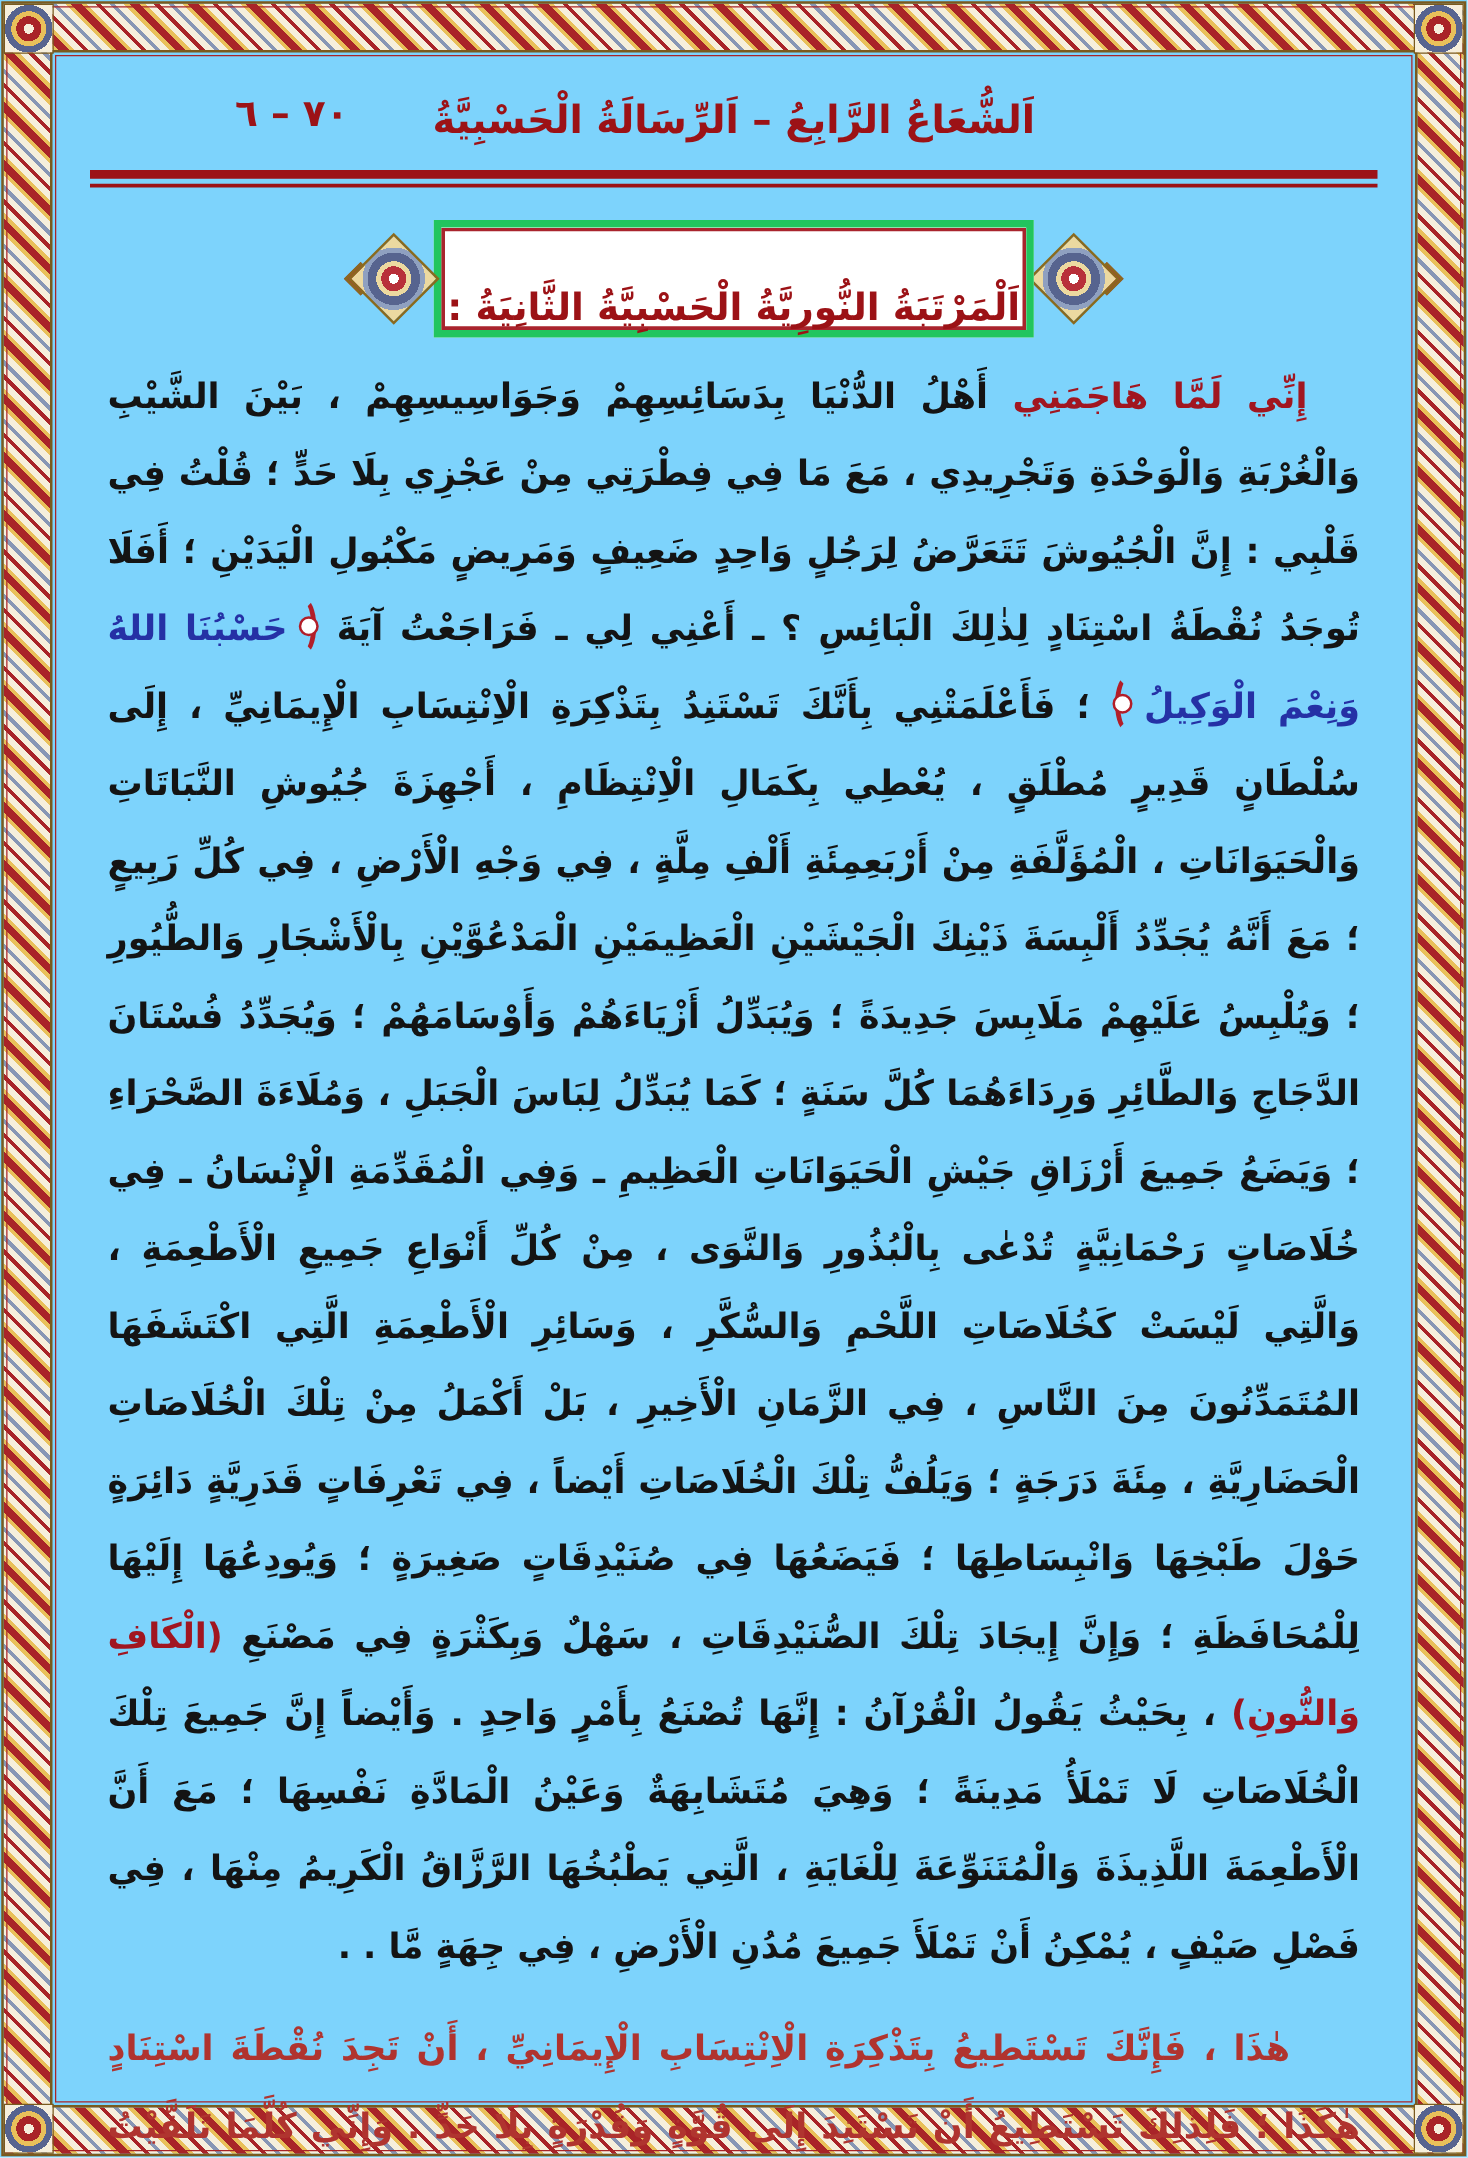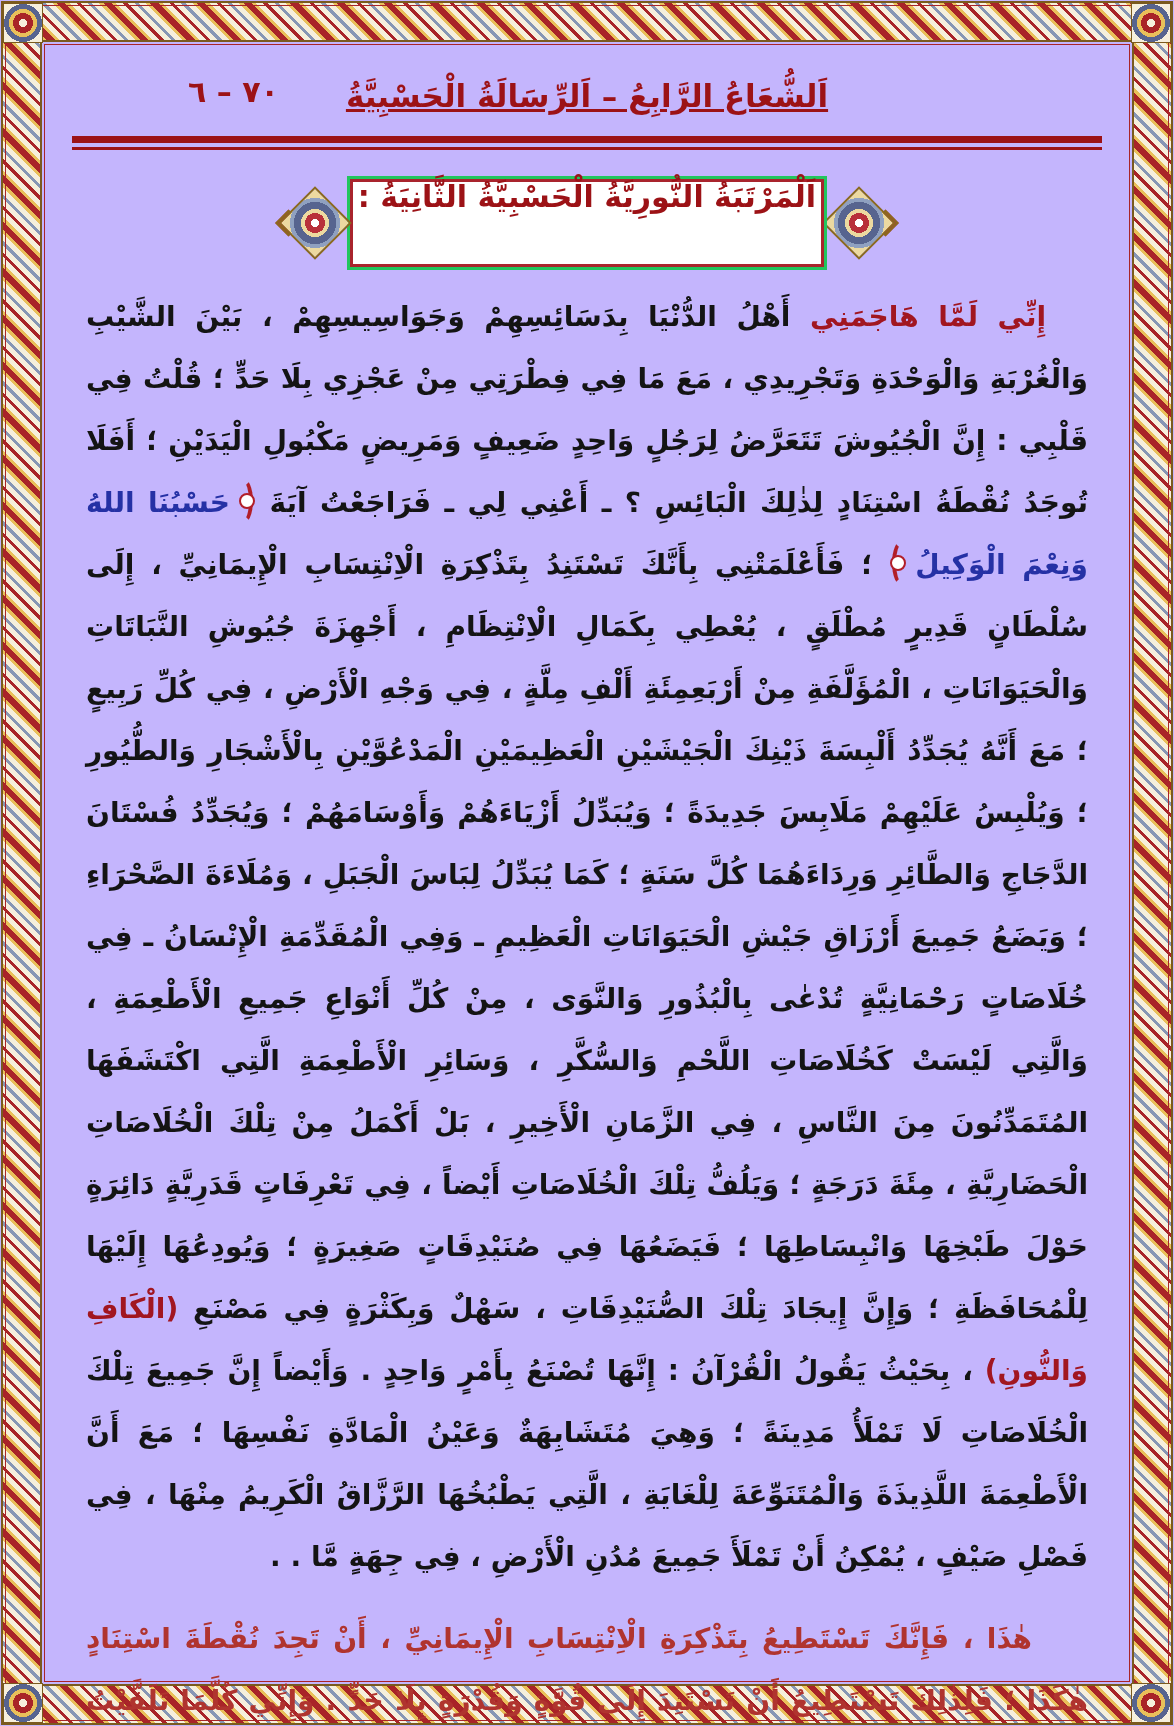--- a/index.html
+++ b/index.html
@@ -1,19 +1,19 @@
 <!DOCTYPE html>
 <html lang="ar" dir="rtl"><head>
 <meta charset="utf-8">
 <style>
   html,body{margin:0;padding:0;background:#ffffff;}
   .page{
     position:relative;
     width:1174px;height:1726px;
-    background:#c4b5fd;
+    background:#7dd3fc;
     overflow:hidden;
     font-family:"DejaVu Sans",sans-serif;
   }
   
   .frame{
     position:absolute;inset:3px;
     border:37px solid #c8a23c;
     border-image:repeating-linear-gradient(45deg,
       #a92428 0 6px,#e9c05a 6px 9px,#f6efdc 9px 14px,
       #a92428 14px 17px,#f6efdc 17px 22px,#8796b5 22px 25px,
@@ -37,42 +37,41 @@
   .content{
     position:absolute;inset:46px;
     padding:24px 26px 0 26px;
     direction:rtl;
   }
   header{position:relative;height:58px;}
   h1.page-title{
     margin:0;text-align:center;
     font-size:31px;line-height:52px;font-weight:bold;
     color:#9c1216;
-    text-decoration:underline;
   }
   .page-number{
     position:absolute;top:4px;left:116px;
     direction:ltr;
     font-size:30px;font-weight:bold;color:#9c1216;
     letter-spacing:2px;
   }
   .rule-thick{height:7px;background:#9c1216;margin-top:8px;}
   .rule-thin{height:3px;background:#9c1216;margin-top:4px;}
 
   
   .banner{
     width:608px;height:94px;margin:26px auto 16px auto;
     display:flex;align-items:stretch;
   }
   .banner-box{
     flex:1;position:relative;
-    border:3px solid #22c55e;
+    border:6px solid #22c55e;
     box-shadow:inset 0 0 0 3px #a9242d, inset 0 0 0 5px #ffffff;
     background:#ffffff;
-    display:flex;align-items:flex-start;justify-content:center;
+    display:flex;align-items:flex-end;justify-content:center;
   }
   .banner-title{
     font-size:30px;font-weight:bold;color:#9c1216;white-space:nowrap;
   }
   .banner-orn{position:relative;width:64px;}
   .orn-core{
     position:absolute;top:50%;left:50%;
     width:48px;height:48px;
     transform:translate(-50%,-50%) rotate(45deg);
     background:radial-gradient(circle,#ffffff 0 4px,#b8303a 4px 10px,#ecd9a0 10px 14px,#57648f 14px 21px,#8fa0c0 21px 25px,#ecd9a0 25px 27px);

